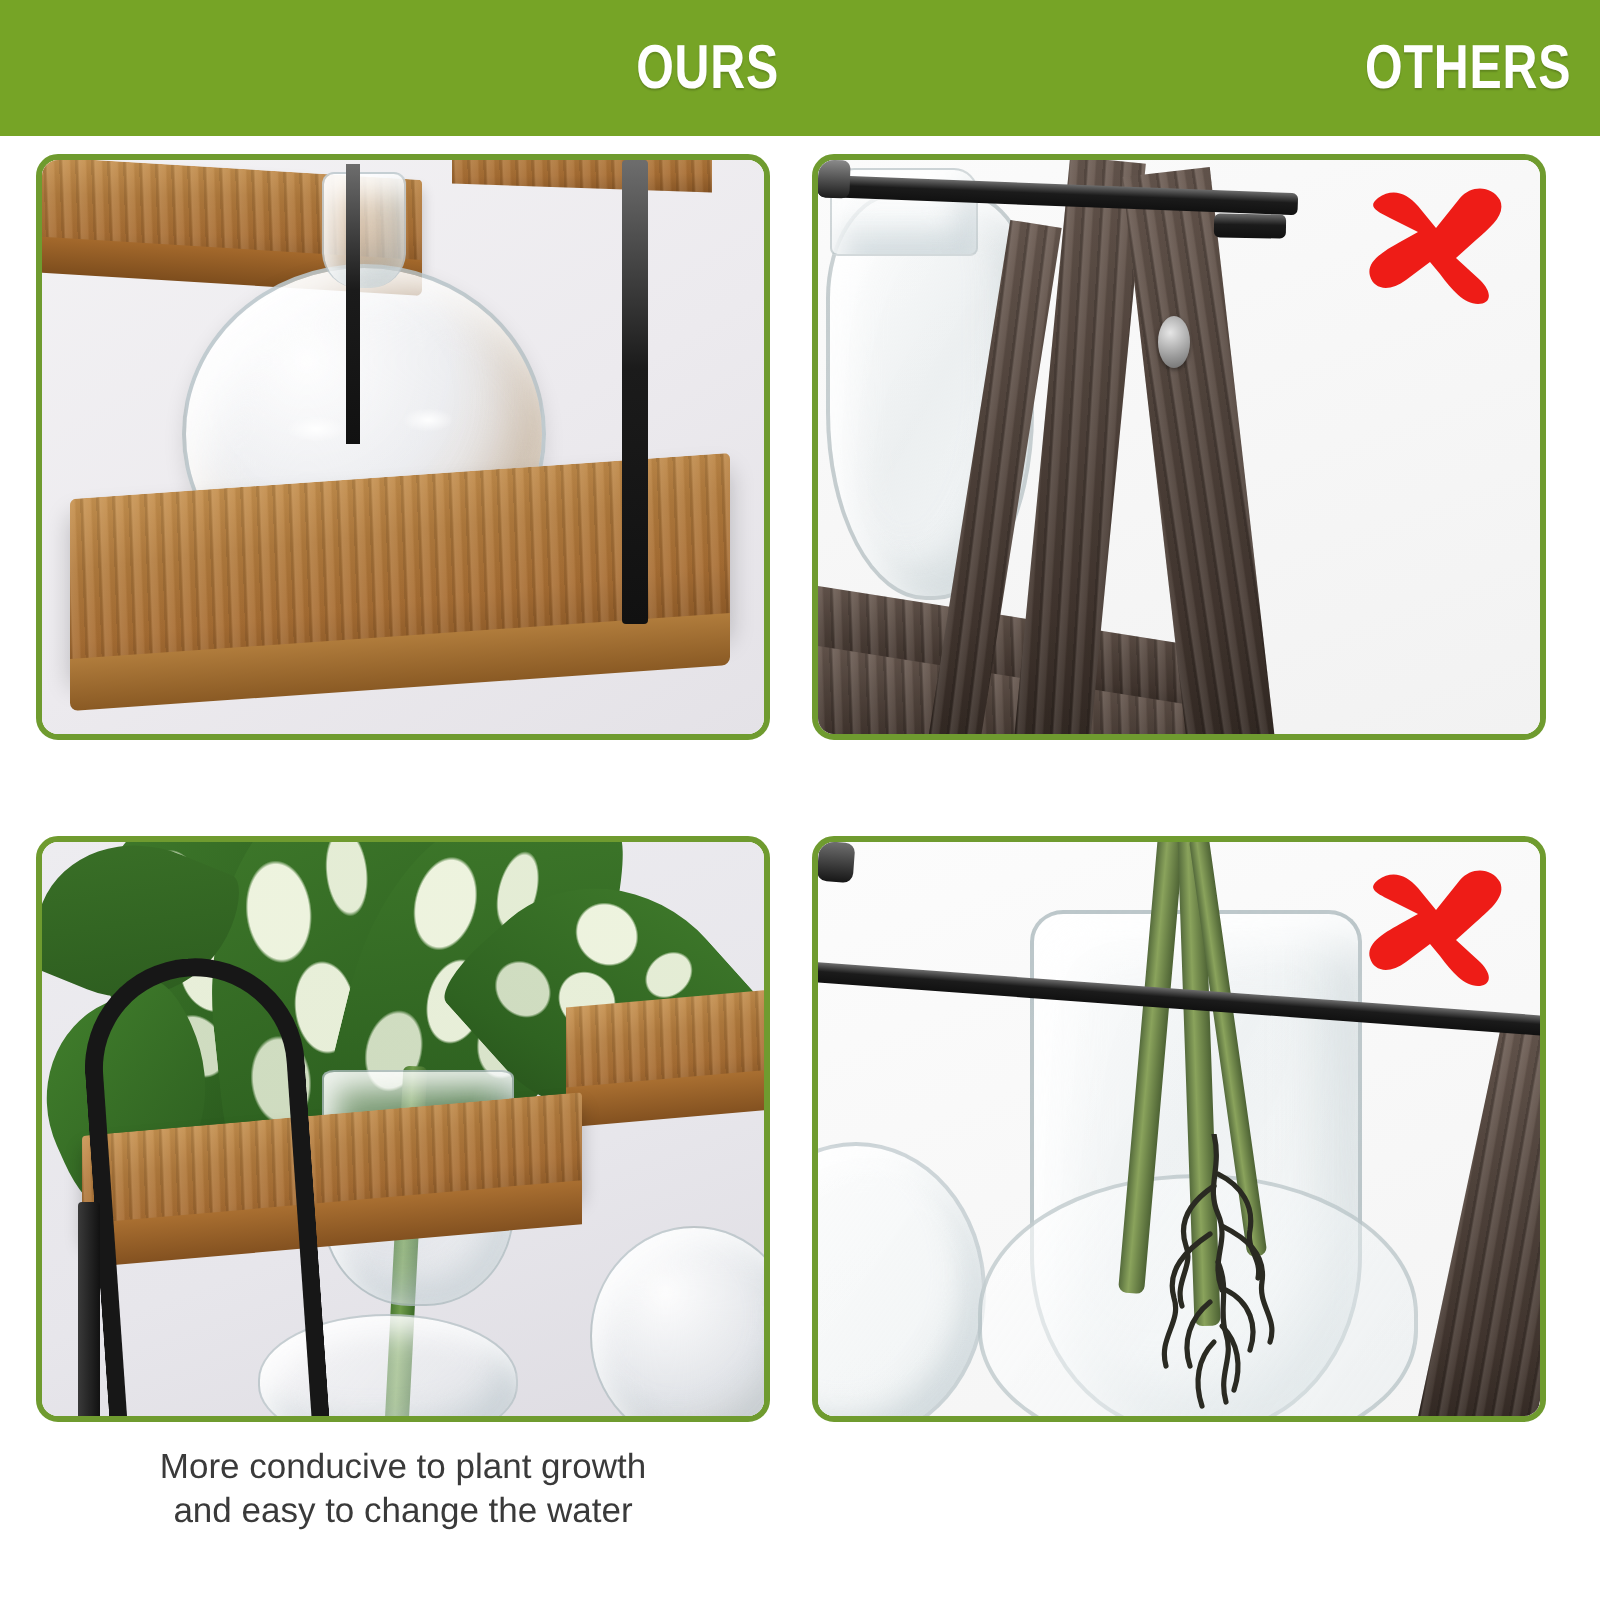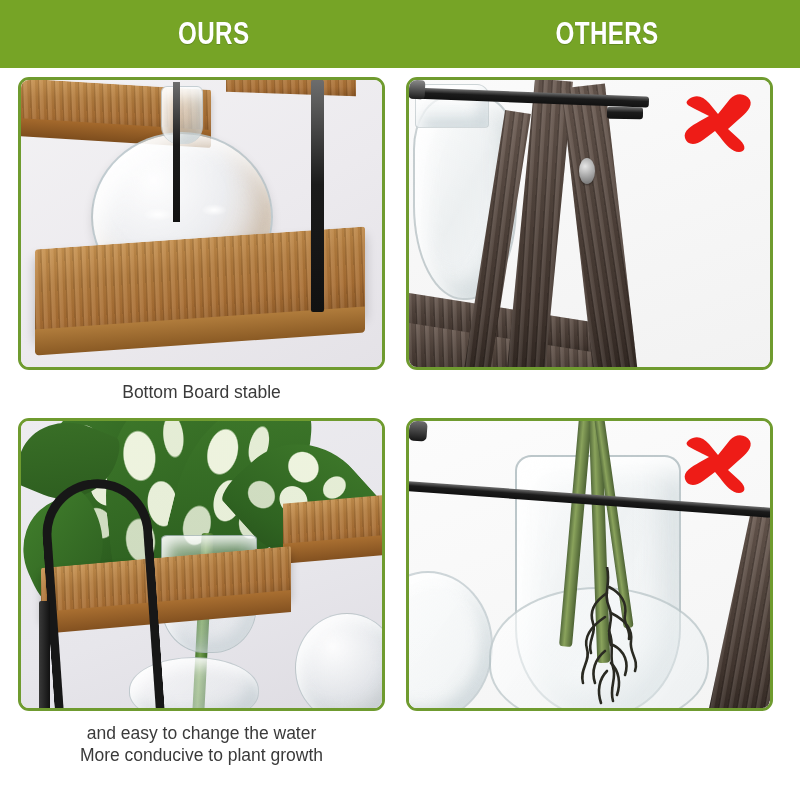--- a/index.html
+++ b/index.html
@@ -11,21 +11,21 @@
   }
   .page { position:relative; width:800px; height:800px; background:#fff; }
 
   
   .header {
     position:absolute; left:0; top:0; width:800px; height:68px;
     background:#76a426;
     display:flex; align-items:center;
   }
   .hdr-cell {
-    flex:1 1 50%; display:flex; align-items:center; justify-content:center;
+    flex:1 1 50%; display:flex; align-items:center; justify-content:flex-end;
     height:100%;
     margin-left:20px;
   }
   .hdr-text {
     color:#ffffff;
     font-family:"Liberation Sans Narrow","Liberation Sans",sans-serif;
     font-weight:bold;
     font-size:31px;
     letter-spacing:0.5px;
     transform:scaleX(0.78);
@@ -361,23 +361,20 @@
           <div class="wood shelf2"></div>
           <div class="glass bulb"></div>
           <div class="glass bulb-neck"></div>
           <div class="rod spike"></div>
           <div class="wood base"></div>
           <div class="base-edge"></div>
           <div class="rod post"></div>
           <div class="gleam1"></div>
           <div class="gleam2"></div>
         </div>
-      </div>
-      <div class="caption">
-        <span class="ln">Bottom Board stable</span>
       </div>
     </div>
 
     <div class="cell c1">
       <div class="photo">
         <div class="scene p1">
           <div class="glass vase"></div>
           <div class="glass vase-neck"></div>
           <div class="wood dark bottom-board"></div>
           <div class="wood dark bottom-board2"></div>
@@ -412,22 +409,22 @@
           <div class="stem"></div>
           <div class="glass cup"></div>
           <div class="wood board"></div>
           <div class="board-edge"></div>
           <div class="glass globe1"></div>
           <div class="hoop"></div>
           <div class="leg-l"></div>
         </div>
       </div>
       <div class="caption">
+        <span class="ln">More conducive to plant growth</span>
         <span class="ln">and easy to change the water</span>
-        <span class="ln">More conducive to plant growth</span>
       </div>
     </div>
 
     <div class="cell c3">
       <div class="photo">
         <div class="scene p3">
           <div class="wood dark darkboard"></div>
           <div class="glass sidevase"></div>
           <div class="glass bigvase"></div>
           <div class="bigvase-flare"></div>

